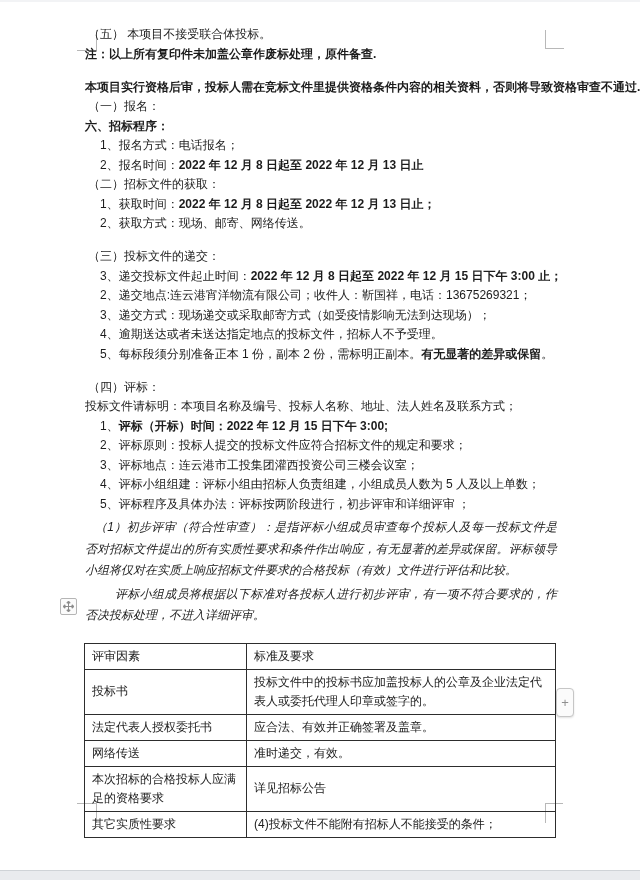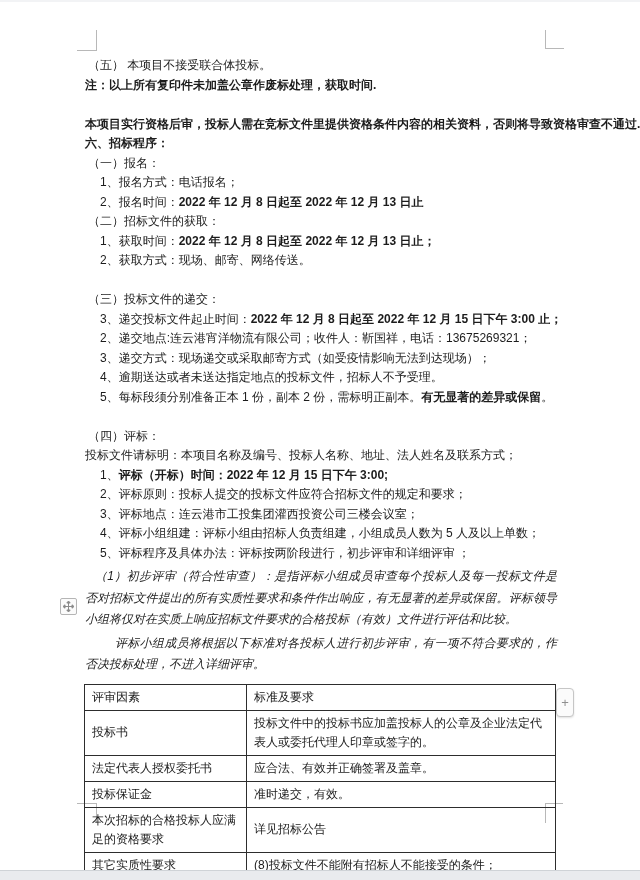--- a/index.html
+++ b/index.html
@@ -15,36 +15,36 @@
     background:#e9ebee;border-top:1px solid #cfd3d7;
   }
   
   .crop{position:absolute;}
   .crop.tl{left:77px;top:30px;width:19px;height:20px;border-right:1px solid #b8b8b8;border-bottom:1px solid #b8b8b8;}
   .crop.tr{left:545px;top:30px;width:18px;height:18px;border-left:1px solid #b8b8b8;border-bottom:1px solid #b8b8b8;}
   .crop.bl{left:77px;top:803px;width:19px;height:19px;border-right:1px solid #b8b8b8;border-top:1px solid #b8b8b8;}
   .crop.br{left:545px;top:803px;width:17px;height:19px;border-left:1px solid #b8b8b8;border-top:1px solid #b8b8b8;}
 
   .doc-body{
-    position:absolute;left:85px;top:59px;width:472px;
+    position:absolute;left:85px;top:28px;width:472px;
     font-size:12px;line-height:13px;
   }
   .line{margin-bottom:6.5px;white-space:nowrap;}
   .line.wrap{white-space:normal;line-height:21.5px;text-align:justify;margin-bottom:2px;font-style:italic;}
   .line .b{font-weight:700;}
   .i0{padding-left:0;}
   .i1{padding-left:3px;}
   .i2{padding-left:15px;}
   .fi1{text-indent:10px;}   
   .fi2{text-indent:30px;}   
-  .gap{margin-top:26px;}
+  .gap{margin-top:20px;}
 
   
   .review-table{
-    border-collapse:collapse;margin-left:-1px;margin-top:8px;
+    border-collapse:collapse;margin-left:-1px;margin-top:16px;
     width:472px;table-layout:fixed;
   }
   .review-table td,.review-table th{
     border:1px solid #2d2d2d;
     font-size:12px;font-weight:400;text-align:left;
     padding:3px 6px 3px 7px;line-height:19px;vertical-align:middle;
     word-break:break-all;
   }
   .review-table .c1{width:148px;}
   .review-table tr{height:25px;}
@@ -71,24 +71,24 @@
 <div class="top-edge"></div>
 
 <div class="crop tl"></div>
 <div class="crop tr"></div>
 <div class="crop bl"></div>
 <div class="crop br"></div>
 
 <div class="doc-body">
 
   <div class="line i1"><span>（五） 本项目不接受联合体投标。</span></div>
-    <div class="line i0"><span class="b">注：以上所有复印件未加盖公章作废标处理，获取时间.</span></div>
+    <div class="line i0"><span class="b">注：以上所有复印件未加盖公章作废标处理，原件备查.</span></div>
     <div class="line i0 gap"><span class="b">本项目实行资格后审，投标人需在竞标文件里提供资格条件内容的相关资料，否则将导致资格审查不通过.</span></div>
+    <div class="line i1"><span>（一）报名：</span></div>
     <div class="line i0"><span class="b">六、招标程序：</span></div>
-    <div class="line i1"><span>（一）报名：</span></div>
     <div class="line i2"><span>1、报名方式：电话报名；</span></div>
     <div class="line i2"><span>2、报名时间：</span><span class="b">2022 年 12 月 8 日起至 2022 年 12 月 13 日止</span></div>
     <div class="line i1"><span>（二）招标文件的获取：</span></div>
     <div class="line i2"><span>1、获取时间：</span><span class="b">2022 年 12 月 8 日起至 2022 年 12 月 13 日止；</span></div>
     <div class="line i2"><span>2、获取方式：现场、邮寄、网络传送。</span></div>
     <div class="line i1 gap"><span>（三）投标文件的递交：</span></div>
     <div class="line i2"><span>3、递交投标文件起止时间：</span><span class="b">2022 年 12 月 8 日起至 2022 年 12 月 15 日下午 3:00 止；</span></div>
     <div class="line i2"><span>2、递交地点:连云港宵洋物流有限公司；收件人：靳国祥，电话：13675269321；</span></div>
     <div class="line i2"><span>3、递交方式：现场递交或采取邮寄方式（如受疫情影响无法到达现场）；</span></div>
     <div class="line i2"><span>4、逾期送达或者未送达指定地点的投标文件，招标人不予受理。</span></div>
@@ -110,30 +110,30 @@
         </tr>
         <tr>
           <td class="c1">投标书</td>
           <td>投标文件中的投标书应加盖投标人的公章及企业法定代表人或委托代理人印章或签字的。</td>
         </tr>
         <tr>
           <td class="c1">法定代表人授权委托书</td>
           <td>应合法、有效并正确签署及盖章。</td>
         </tr>
         <tr>
-          <td class="c1">投标保证金</td>
+          <td class="c1">网络传送</td>
           <td>准时递交，有效。</td>
         </tr>
         <tr>
           <td class="c1">本次招标的合格投标人应满足的资格要求</td>
           <td>详见招标公告</td>
         </tr>
         <tr>
           <td class="c1">其它实质性要求</td>
-          <td>(8)投标文件不能附有招标人不能接受的条件；</td>
+          <td>(4)投标文件不能附有招标人不能接受的条件；</td>
         </tr>
       </tbody>
   </table>
 </div>
 
 <div class="move-handle" title="">
   <svg width="11" height="11" viewBox="0 0 11 11">
     <g stroke="#8a8a8a" stroke-width="1" fill="#8a8a8a">
       <line x1="5.5" y1="1.5" x2="5.5" y2="9.5"></line>
       <line x1="1.5" y1="5.5" x2="9.5" y2="5.5"></line>

